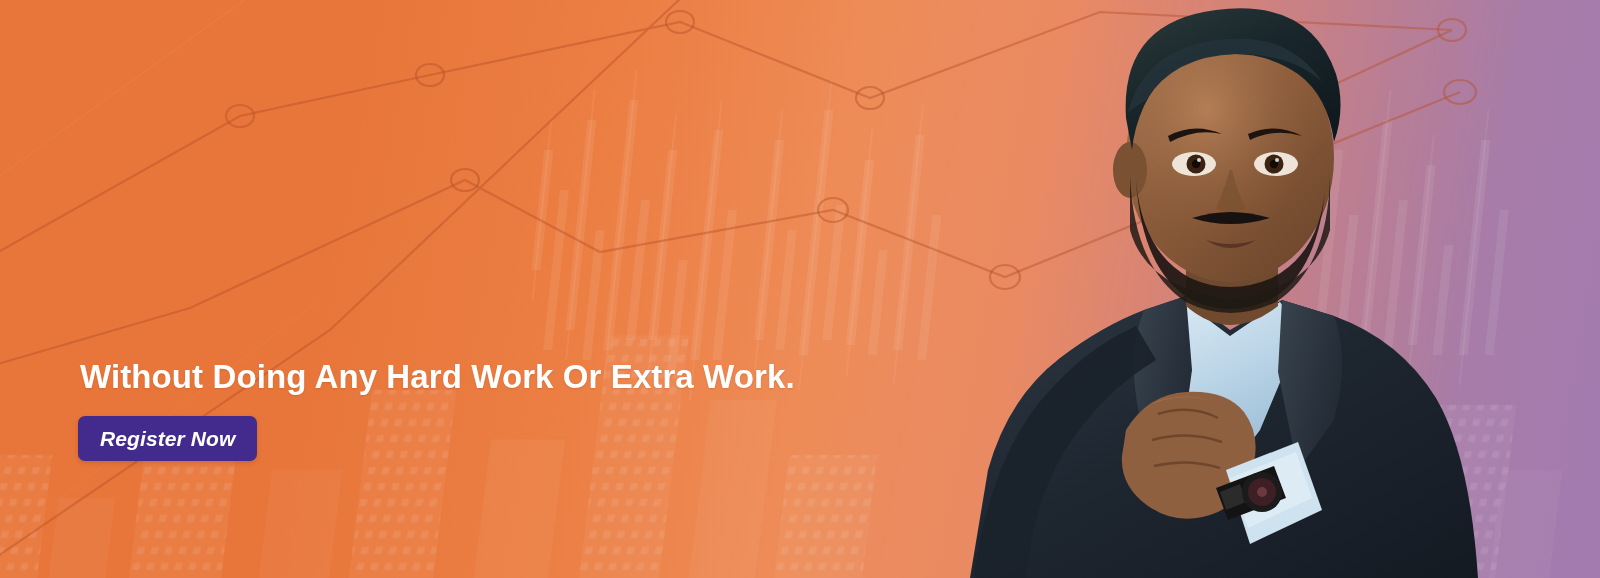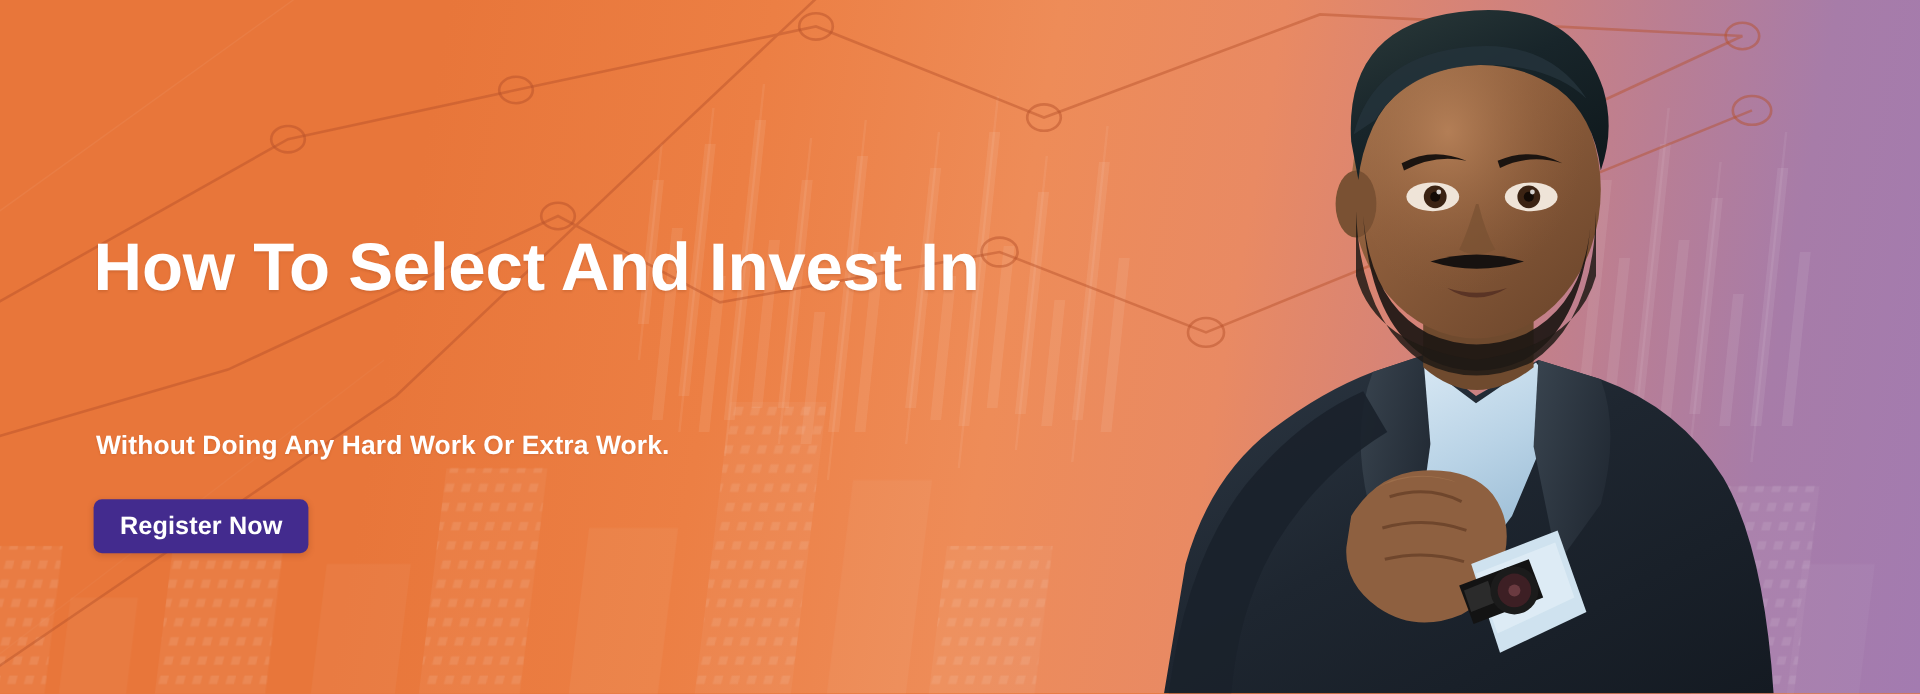--- a/index.html
+++ b/index.html
@@ -66,21 +66,21 @@
     font-weight:800;
     letter-spacing:-0.6px;
     text-shadow:none;
   }
   #headline-dot { color:#4A2A8C; font-weight:800; }
 
   #subheadline {
     position:absolute;
     top:358px; left:2px;
     color:#ffffff;
-    font-size:22px;
+    font-size:33px;
     font-weight:600;
     letter-spacing:0.1px;
     text-shadow:0 1px 2px rgba(120,50,15,.18);
   }
 
   #register-button {
     position:absolute;
     top:416px; left:0px;
     display:inline-flex;
     align-items:center;
@@ -90,20 +90,21 @@
     background:#432B8E;
     color:#ffffff;
     font-size:21px;
     font-weight:700;
     border:none;
     border-radius:7px;
     cursor:pointer;
     box-shadow:0 2px 5px rgba(80,30,10,.18);
     font-family:"Liberation Sans", sans-serif;
     letter-spacing:0.1px;
+    font-style:italic;
   }
 </style>
 </head>
 <body>
 
 <div id="banner">
 
   <div class="bg-layer">
     <svg id="skyline-svg" width="1600" height="578" viewBox="0 0 1600 578" preserveAspectRatio="none">
       <defs>
@@ -325,21 +326,20 @@
       </g>
 
       <path d="M 44 578 Q 58 468 108 404 Q 152 350 206 326
                L 226 360 Q 170 394 134 452 Q 102 506 96 578 Z" fill="#1a222b" opacity="0.92"></path>
     </svg>
   </div>
 
   <div id="content">
 
     <h1 id="headline">
-      <span class="hl-line">How To Select And Invest In</span>
     </h1>
 
     <p id="subheadline">Without Doing Any Hard Work Or Extra Work.</p>
 
     <button id="register-button">Register Now</button>
 
   </div>
 </div>
 
 </body></html>

